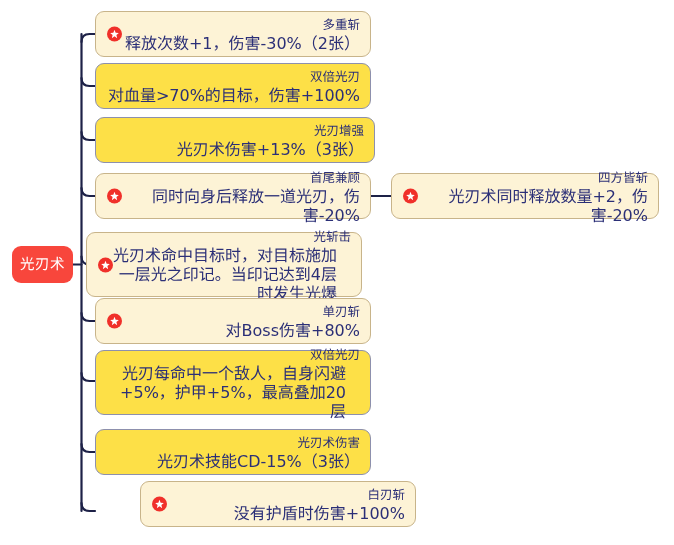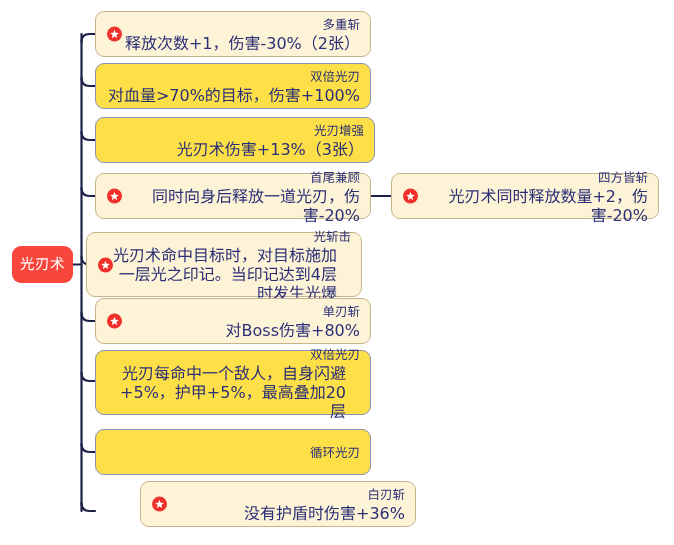--- a/index.html
+++ b/index.html
@@ -215,29 +215,30 @@
 
   <div class="node wide-desc" style="left:95px; top:350px; width:276px; height:65px;">
     <div class="node-body">
       <div class="node-title">双倍光刃</div>
       <div class="node-desc">光刃每命中一个敌人，自身闪避+5%，护甲+5%，最高叠加20层</div>
     </div>
   </div>
 
   <div class="node" style="left:95px; top:429px; width:276px; height:46px;">
     <div class="node-body">
-      <div class="node-title">循环光刃</div>
+      <div class="node-title">光刃术伤害</div>
+      <div class="node-desc">光刃术技能CD-15%（3张）</div>
     </div>
   </div>
 
   <div class="node starred" style="left:95px; top:481px; width:276px; height:46px;margin-left:45px;">
     <span class="star-icon">
       <svg width="9" height="9" viewBox="0 0 10 10">
           <polygon points="5,0.3 6.3,3.6 9.8,3.8 7.1,6.1 8,9.6 5,7.6 2,9.6 2.9,6.1 0.2,3.8 3.7,3.6" fill="#ffffff"></polygon>
         </svg>
     </span>
     <div class="node-body">
       <div class="node-title">白刃斩</div>
-      <div class="node-desc">没有护盾时伤害+36%</div>
+      <div class="node-desc">没有护盾时伤害+100%</div>
     </div>
   </div>
 
 </div>
 
 </body></html>

